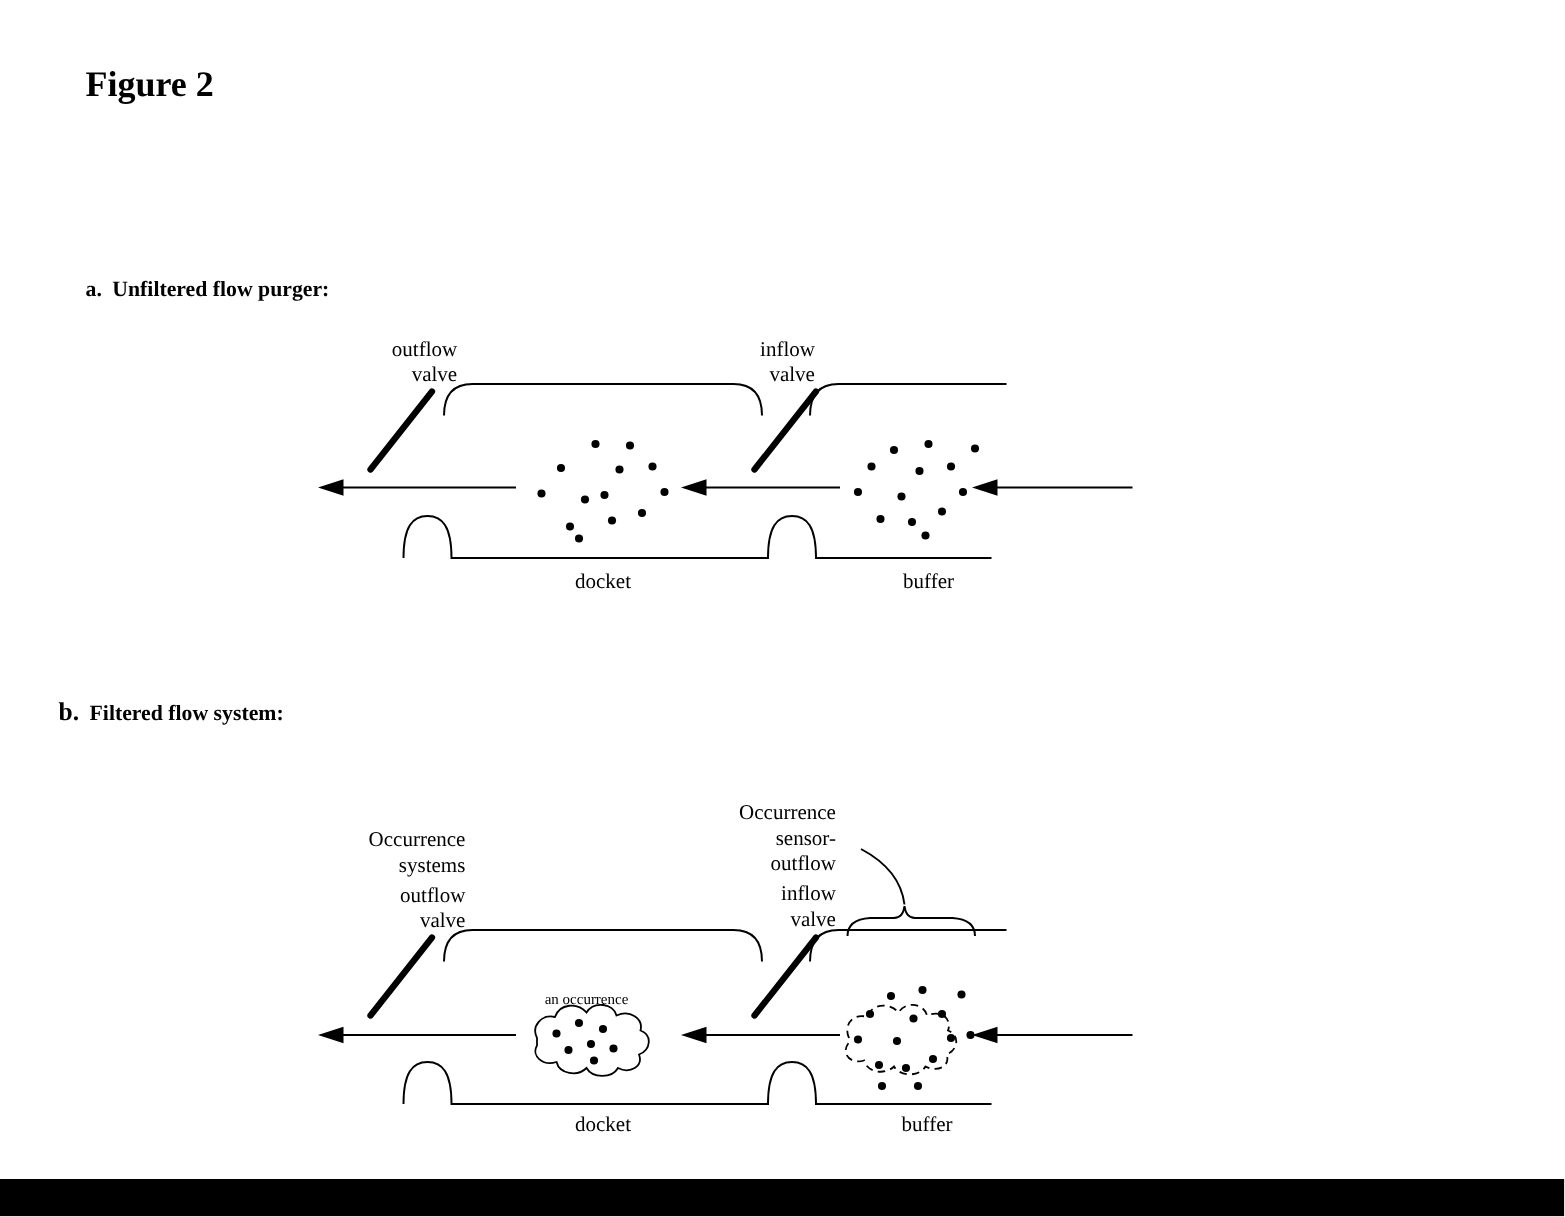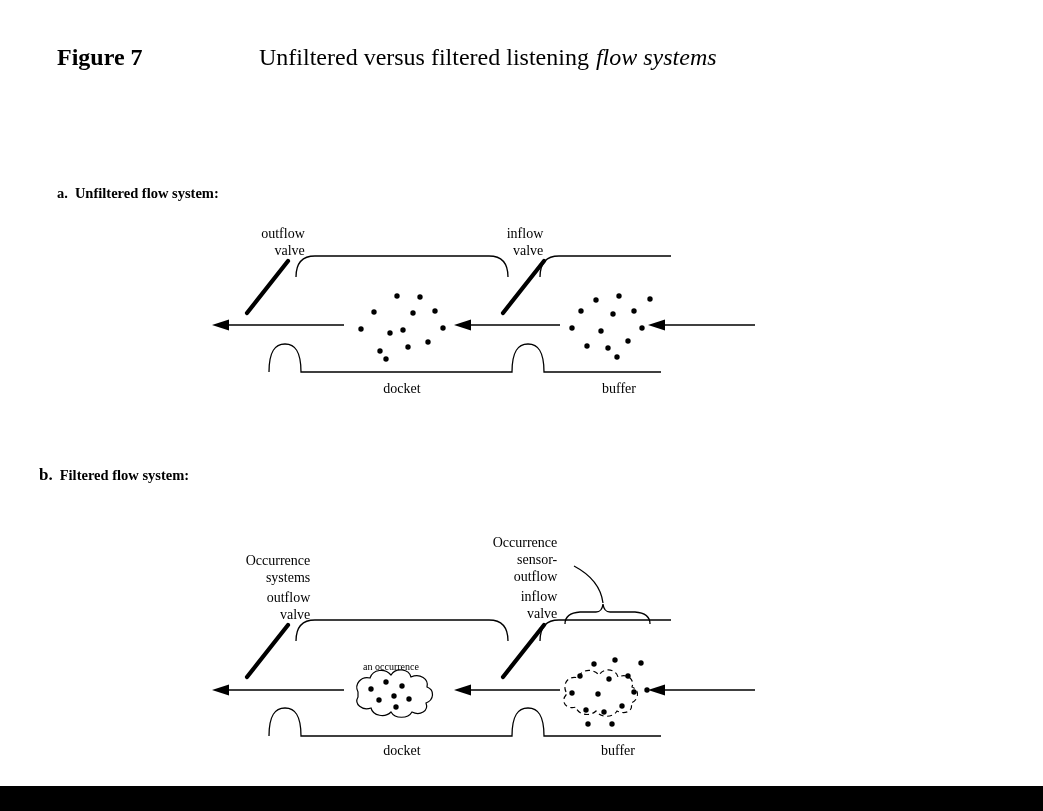--- a/index.html
+++ b/index.html
@@ -43,27 +43,24 @@
   .arrowhead{fill:#000;stroke:none;}
   .dots{fill:#000;stroke:none;}
   .blob{fill:none;stroke:#000;stroke-width:1.2;}
   .blob.dashed{stroke-dasharray:5 3.5;}
 </style>
 </head>
 <body>
 
 <div class="page">
 
-  <div class="fig-label">Figure 7</div>
-  <div class="fig-title">
-    <span>Unfiltered versus filtered listening</span><span class="it">flow systems</span>
-  </div>
+  <div class="fig-label">Figure 2</div>
 
   <div class="seclabel" style="left:57px;top:185px;">
-    <span class="prefix">a.</span><span>Unfiltered flow system:</span>
+    <span class="prefix">a.</span><span>Unfiltered flow purger:</span>
   </div>
   <div class="seclabel" style="left:39px;top:465px;">
     <span class="prefix prefix-lg">b.</span><span>Filtered flow system:</span>
   </div>
 
   <svg class="diagram-layer" width="1043" height="811" viewBox="0 0 1043 811">
 
     <g>
       <path class="stroke" d="M 296 277 C 296 262 303 256 315 256 L 489 256 C 501 256 508 262 508 277"></path>
       <path class="stroke" d="M 540 277 C 540 262 547 256 559 256 L 671 256"></path>

